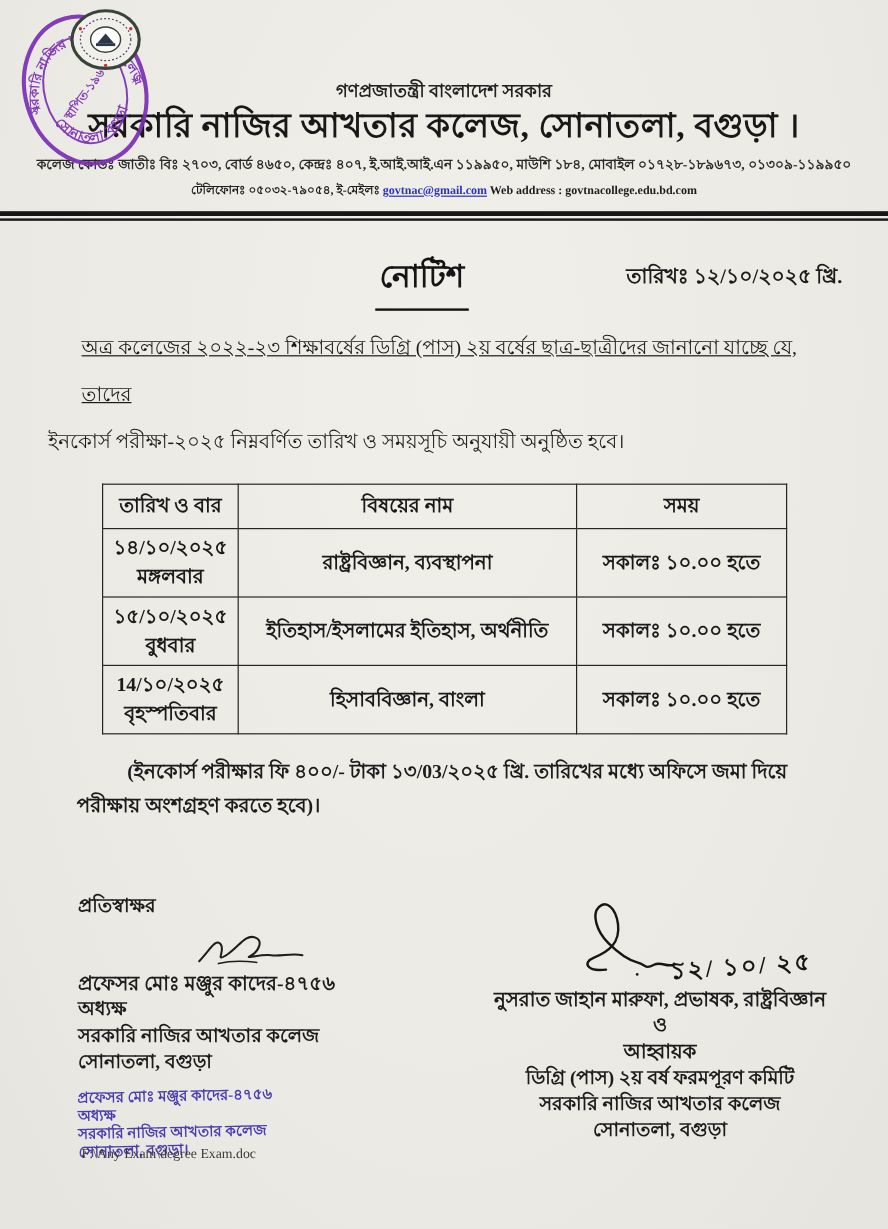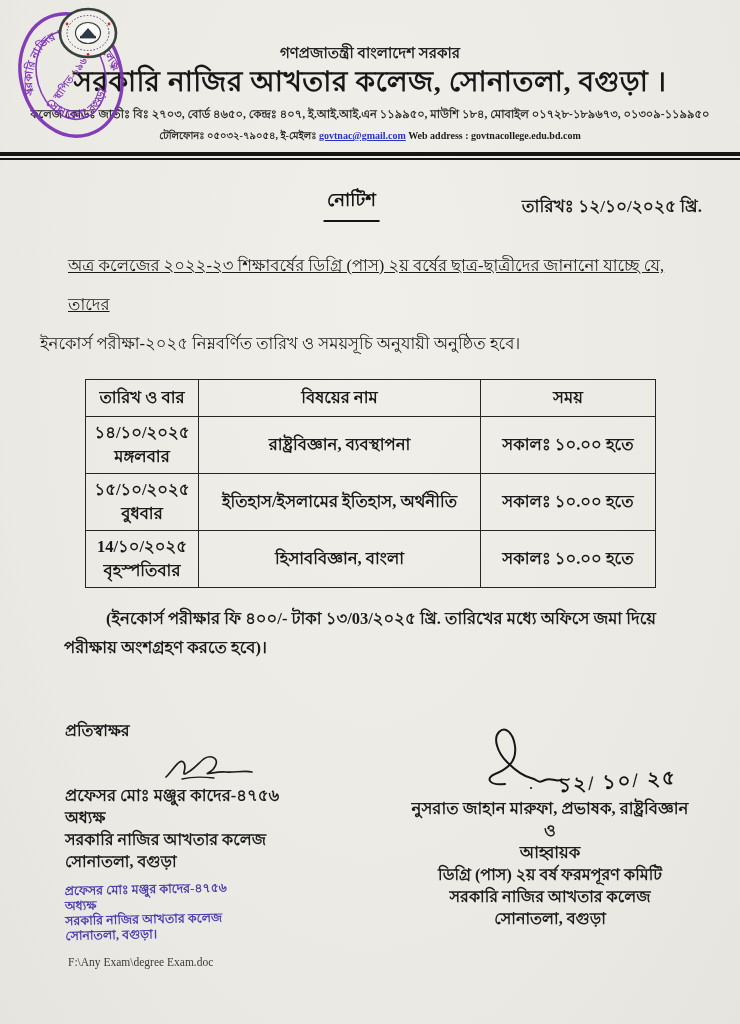--- a/index.html
+++ b/index.html
@@ -12,39 +12,39 @@
   .page {
     position: relative;
     width: 740px;
     height: 1024px;
     background: #edece7;
     background-image: radial-gradient(ellipse at 50% 30%, #f0efeA 0%, #eae9e3 70%, #e5e4de 100%);
     overflow: hidden;
   }
 
   
-  .header-text { position: relative; z-index: 1; text-align: center; padding-top: 44px; }
+  .header-text { position: relative; z-index: 1; text-align: center; padding-top: 68px; }
   .govt-line { font-size: 15px; line-height: 18px; font-weight: 600; color: #222; }
   .college-name { font-size: 28px; line-height: 40px; font-weight: 700; color: #181818; letter-spacing: 0.5px; }
   .code-line { font-size: 11.5px; line-height: 15px; font-weight: 700; color: #2a2a2a; margin-top: 5px; }
   .phone-line { font-size: 10px; line-height: 19px; font-weight: 700; color: #1d1d1d; margin-top: 4px; }
   .email-link { color: #2a32c8; text-decoration: underline; }
 
   .rule-wrap { margin-top: 7px; }
   .rule-thick { height: 4px; background: #161616; }
   .rule-thin { height: 2px; background: #161616; margin-top: 2px; }
 
   
   .seal-svg { position: absolute; left: 10px; top: 2px; z-index: 2; opacity: 0.92; }
 
   
   .notice-row { position: relative; height: 50px; margin-top: 26px; }
   .notice-title {
     position: absolute; left: 47.5%; transform: translateX(-50%);
-    font-size: 18px; font-weight: 700; color: #151515;
+    font-size: 26px; font-weight: 700; color: #151515;
     border-bottom: 2.5px solid #151515; padding: 0 4px 3px 4px;
   }
   .notice-date { position: absolute; right: 38px; top: 7px; font-size: 17px; font-weight: 700; }
 
   
   .body-par { margin: 10px 40px 0 40px; font-size: 16.5px; line-height: 39px; color: #1b1b1b; }
   .body-par .line1 { padding-left: 28px; text-decoration: underline; }
 
   
   .sched-table {

